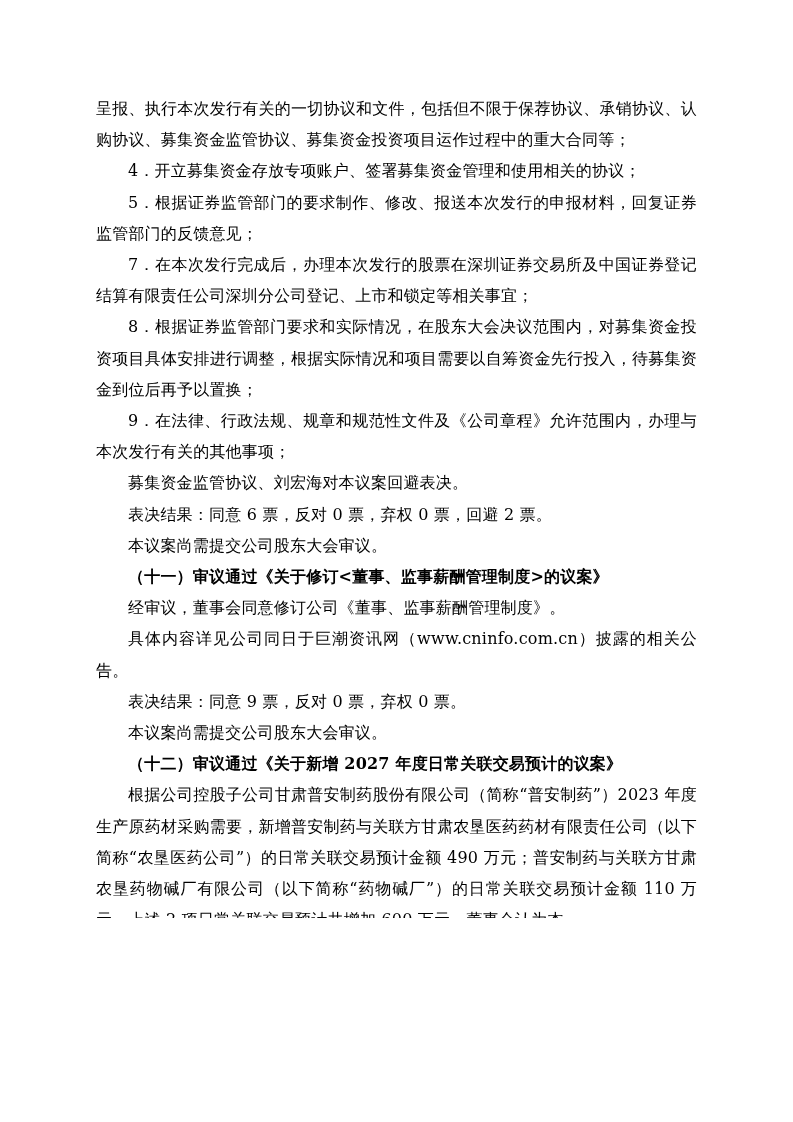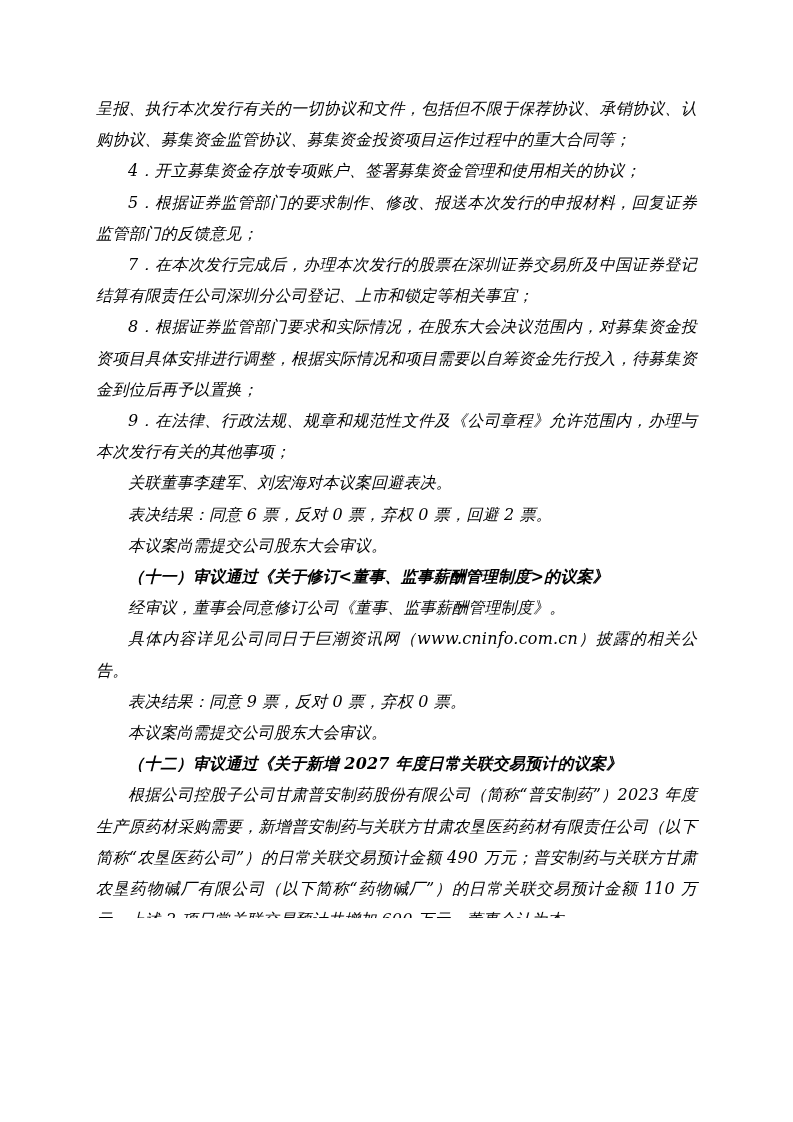--- a/index.html
+++ b/index.html
@@ -8,21 +8,20 @@
     background: #ffffff;
   }
   .page {
     position: relative;
     width: 793px;
     height: 918px;
     background: #ffffff;
     overflow: hidden;
     font-family: "DejaVu Serif", "Liberation Serif", serif;
     color: #000000;
-    font-style: italic;
   }
   .content {
     position: absolute;
     left: 96px;
     top: 93px;
     width: 601px;
   }
   .para {
     margin: 0;
     font-size: 16px;
@@ -52,21 +51,21 @@
 <body>
 
 <div class="page">
   <div class="content">
     <p class="para no-indent">呈报、执行本次发行有关的一切协议和文件，包括但不限于保荐协议、承销协议、认购协议、募集资金监管协议、募集资金投资项目运作过程中的重大合同等；</p>
     <p class="para">4．开立募集资金存放专项账户、签署募集资金管理和使用相关的协议；</p>
     <p class="para">5．根据证券监管部门的要求制作、修改、报送本次发行的申报材料，回复证券监管部门的反馈意见；</p>
     <p class="para">7．在本次发行完成后，办理本次发行的股票在深圳证券交易所及中国证券登记结算有限责任公司深圳分公司登记、上市和锁定等相关事宜；</p>
     <p class="para">8．根据证券监管部门要求和实际情况，在股东大会决议范围内，对募集资金投资项目具体安排进行调整，根据实际情况和项目需要以自筹资金先行投入，待募集资金到位后再予以置换；</p>
     <p class="para">9．在法律、行政法规、规章和规范性文件及《公司章程》允许范围内，办理与本次发行有关的其他事项；</p>
-    <p class="para">关联董事李建军、刘宏海对本议案回避表决。</p>
+    <p class="para">募集资金监管协议、刘宏海对本议案回避表决。</p>
     <p class="para">表决结果：同意 6 票，反对 0 票，弃权 0 票，回避 2 票。</p>
     <p class="para">本议案尚需提交公司股东大会审议。</p>
     <p class="para heading">（十一）审议通过《关于修订&lt;董事、监事薪酬管理制度&gt;的议案》</p>
     <p class="para">经审议，董事会同意修订公司《董事、监事薪酬管理制度》。</p>
     <p class="para">具体内容详见公司同日于巨潮资讯网（www.cninfo.com.cn）披露的相关公告。</p>
     <p class="para">表决结果：同意 9 票，反对 0 票，弃权 0 票。</p>
     <p class="para">本议案尚需提交公司股东大会审议。</p>
     <p class="para heading">（十二）审议通过《关于新增 2027 年度日常关联交易预计的议案》</p>
     <p class="para">根据公司控股子公司甘肃普安制药股份有限公司（简称“普安制药”）2023 年度生产原药材采购需要，新增普安制药与关联方甘肃农垦医药药材有限责任公司（以下简称“农垦医药公司”）的日常关联交易预计金额 490 万元；普安制药与关联方甘肃农垦药物碱厂有限公司（以下简称“药物碱厂”）的日常关联交易预计金额 110 万元。上述 2 项日常关联交易预计共增加 600 万元。董事会认为本</p>
   </div>

